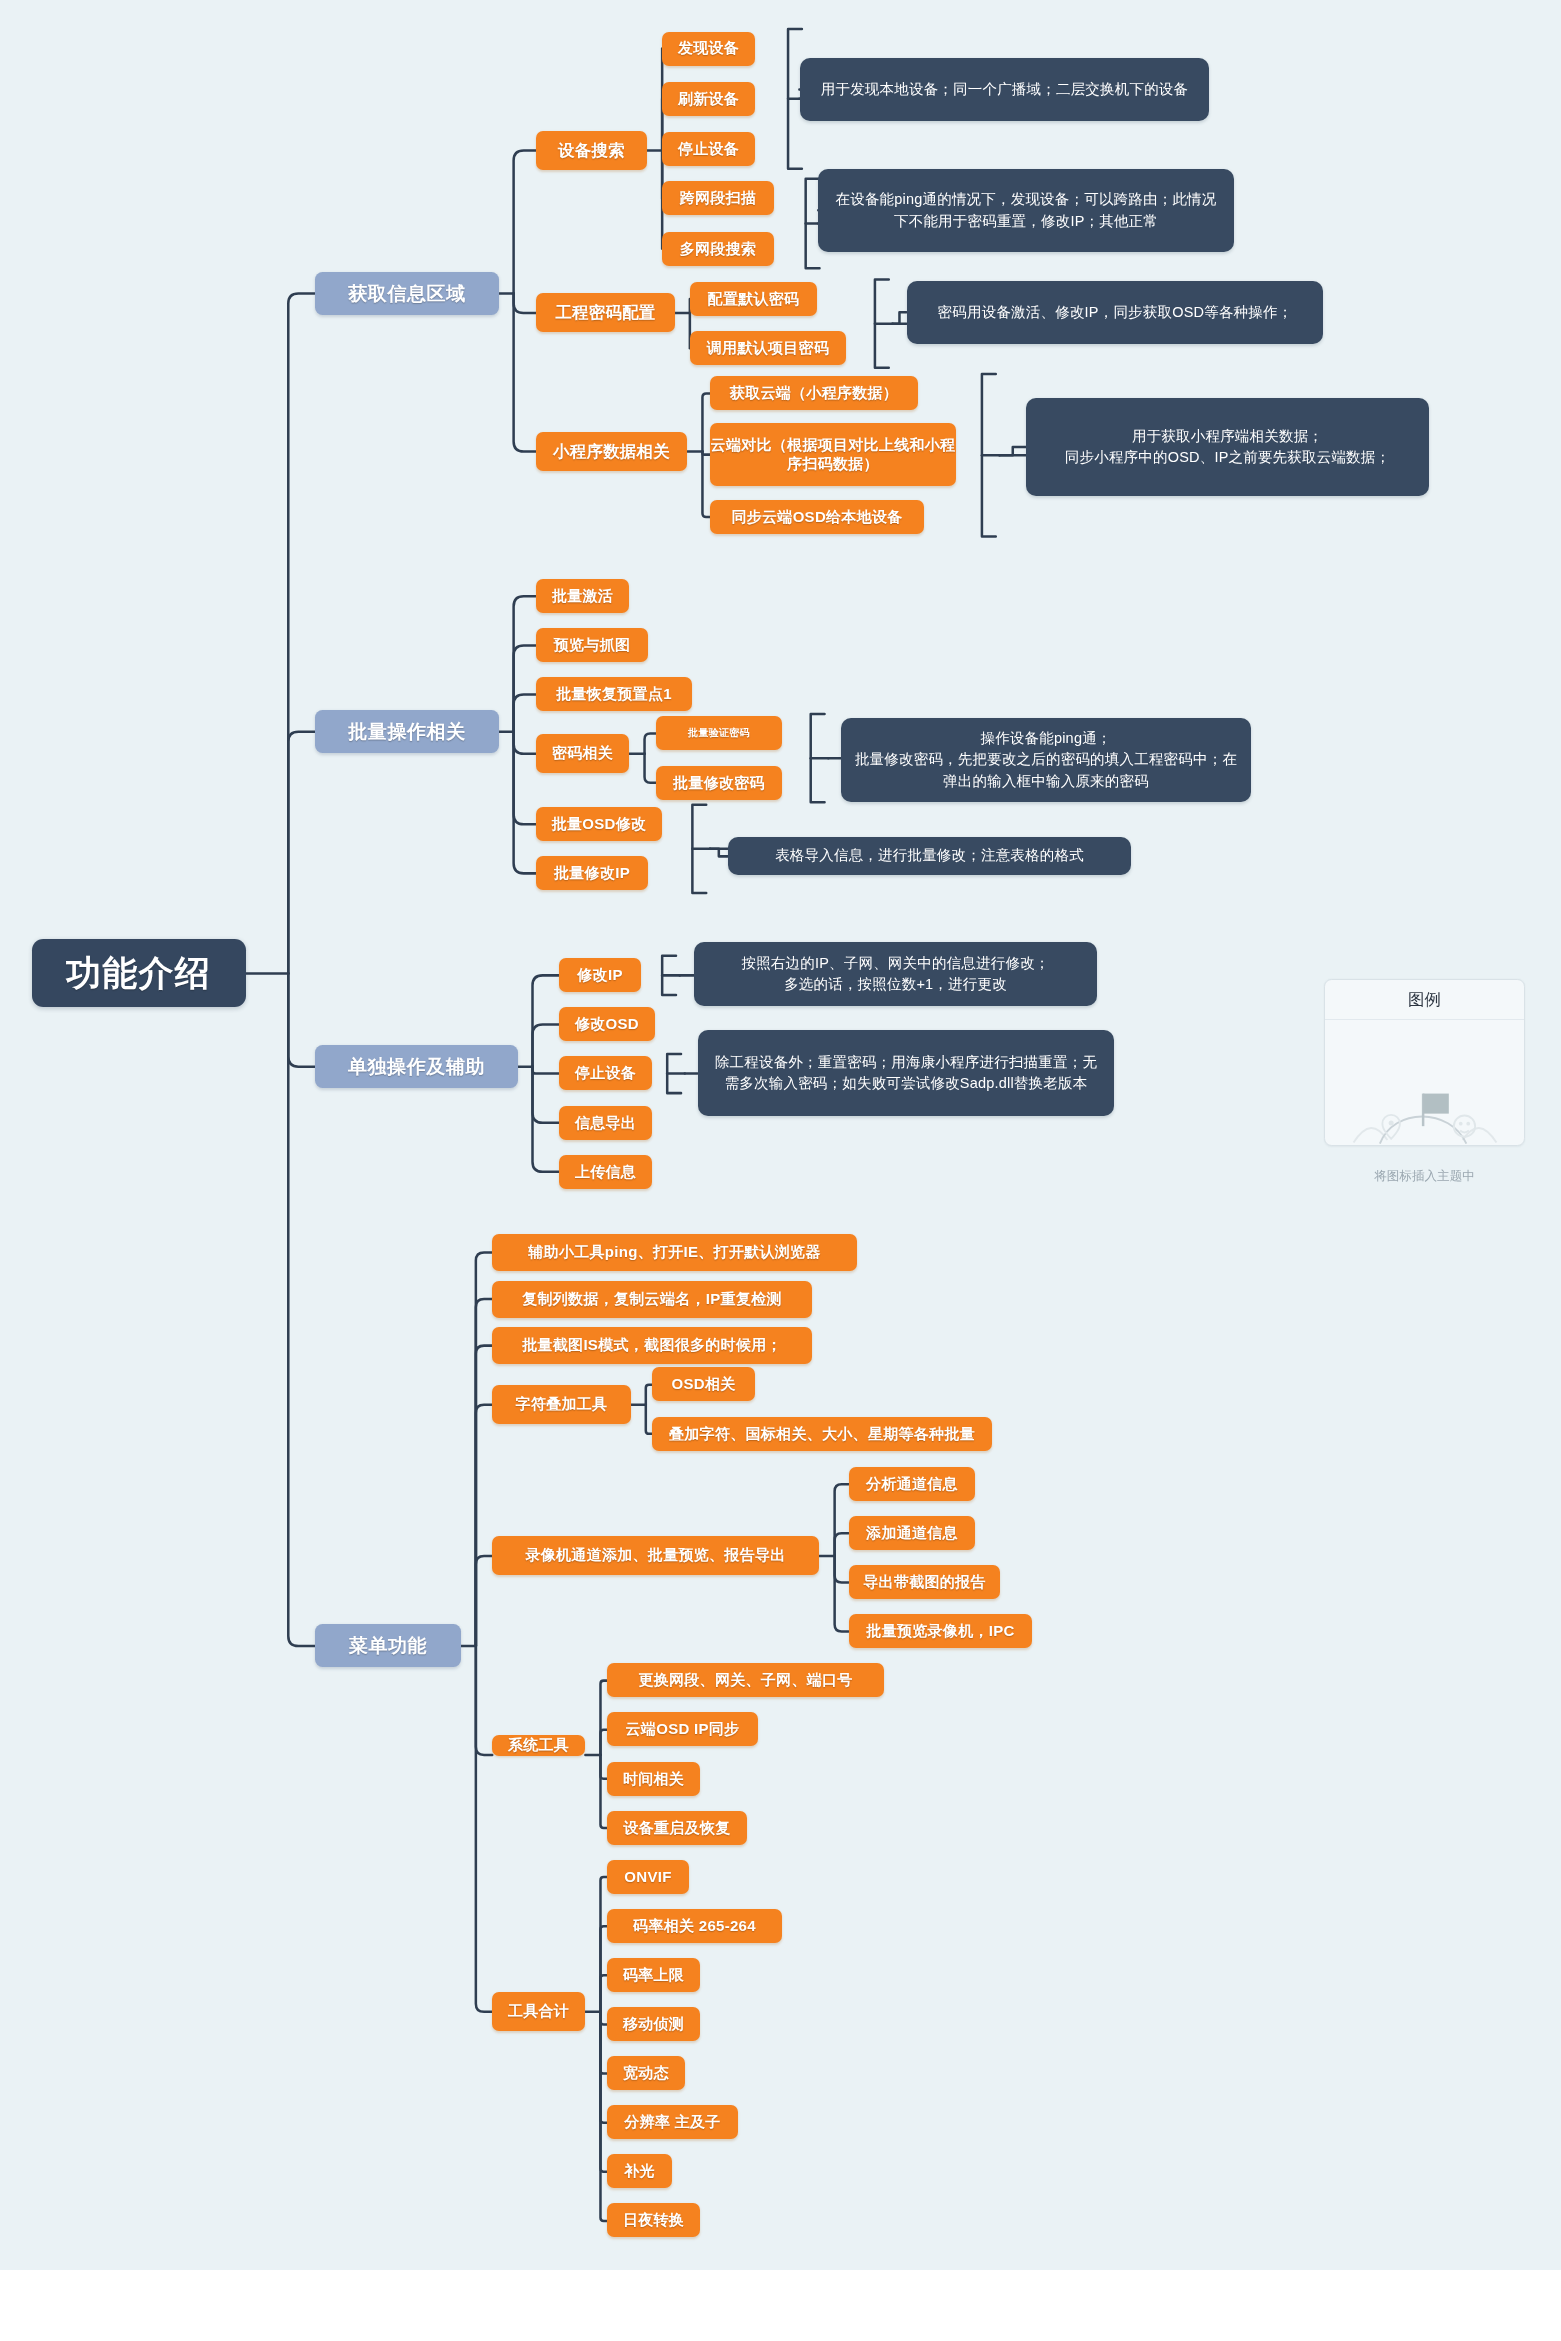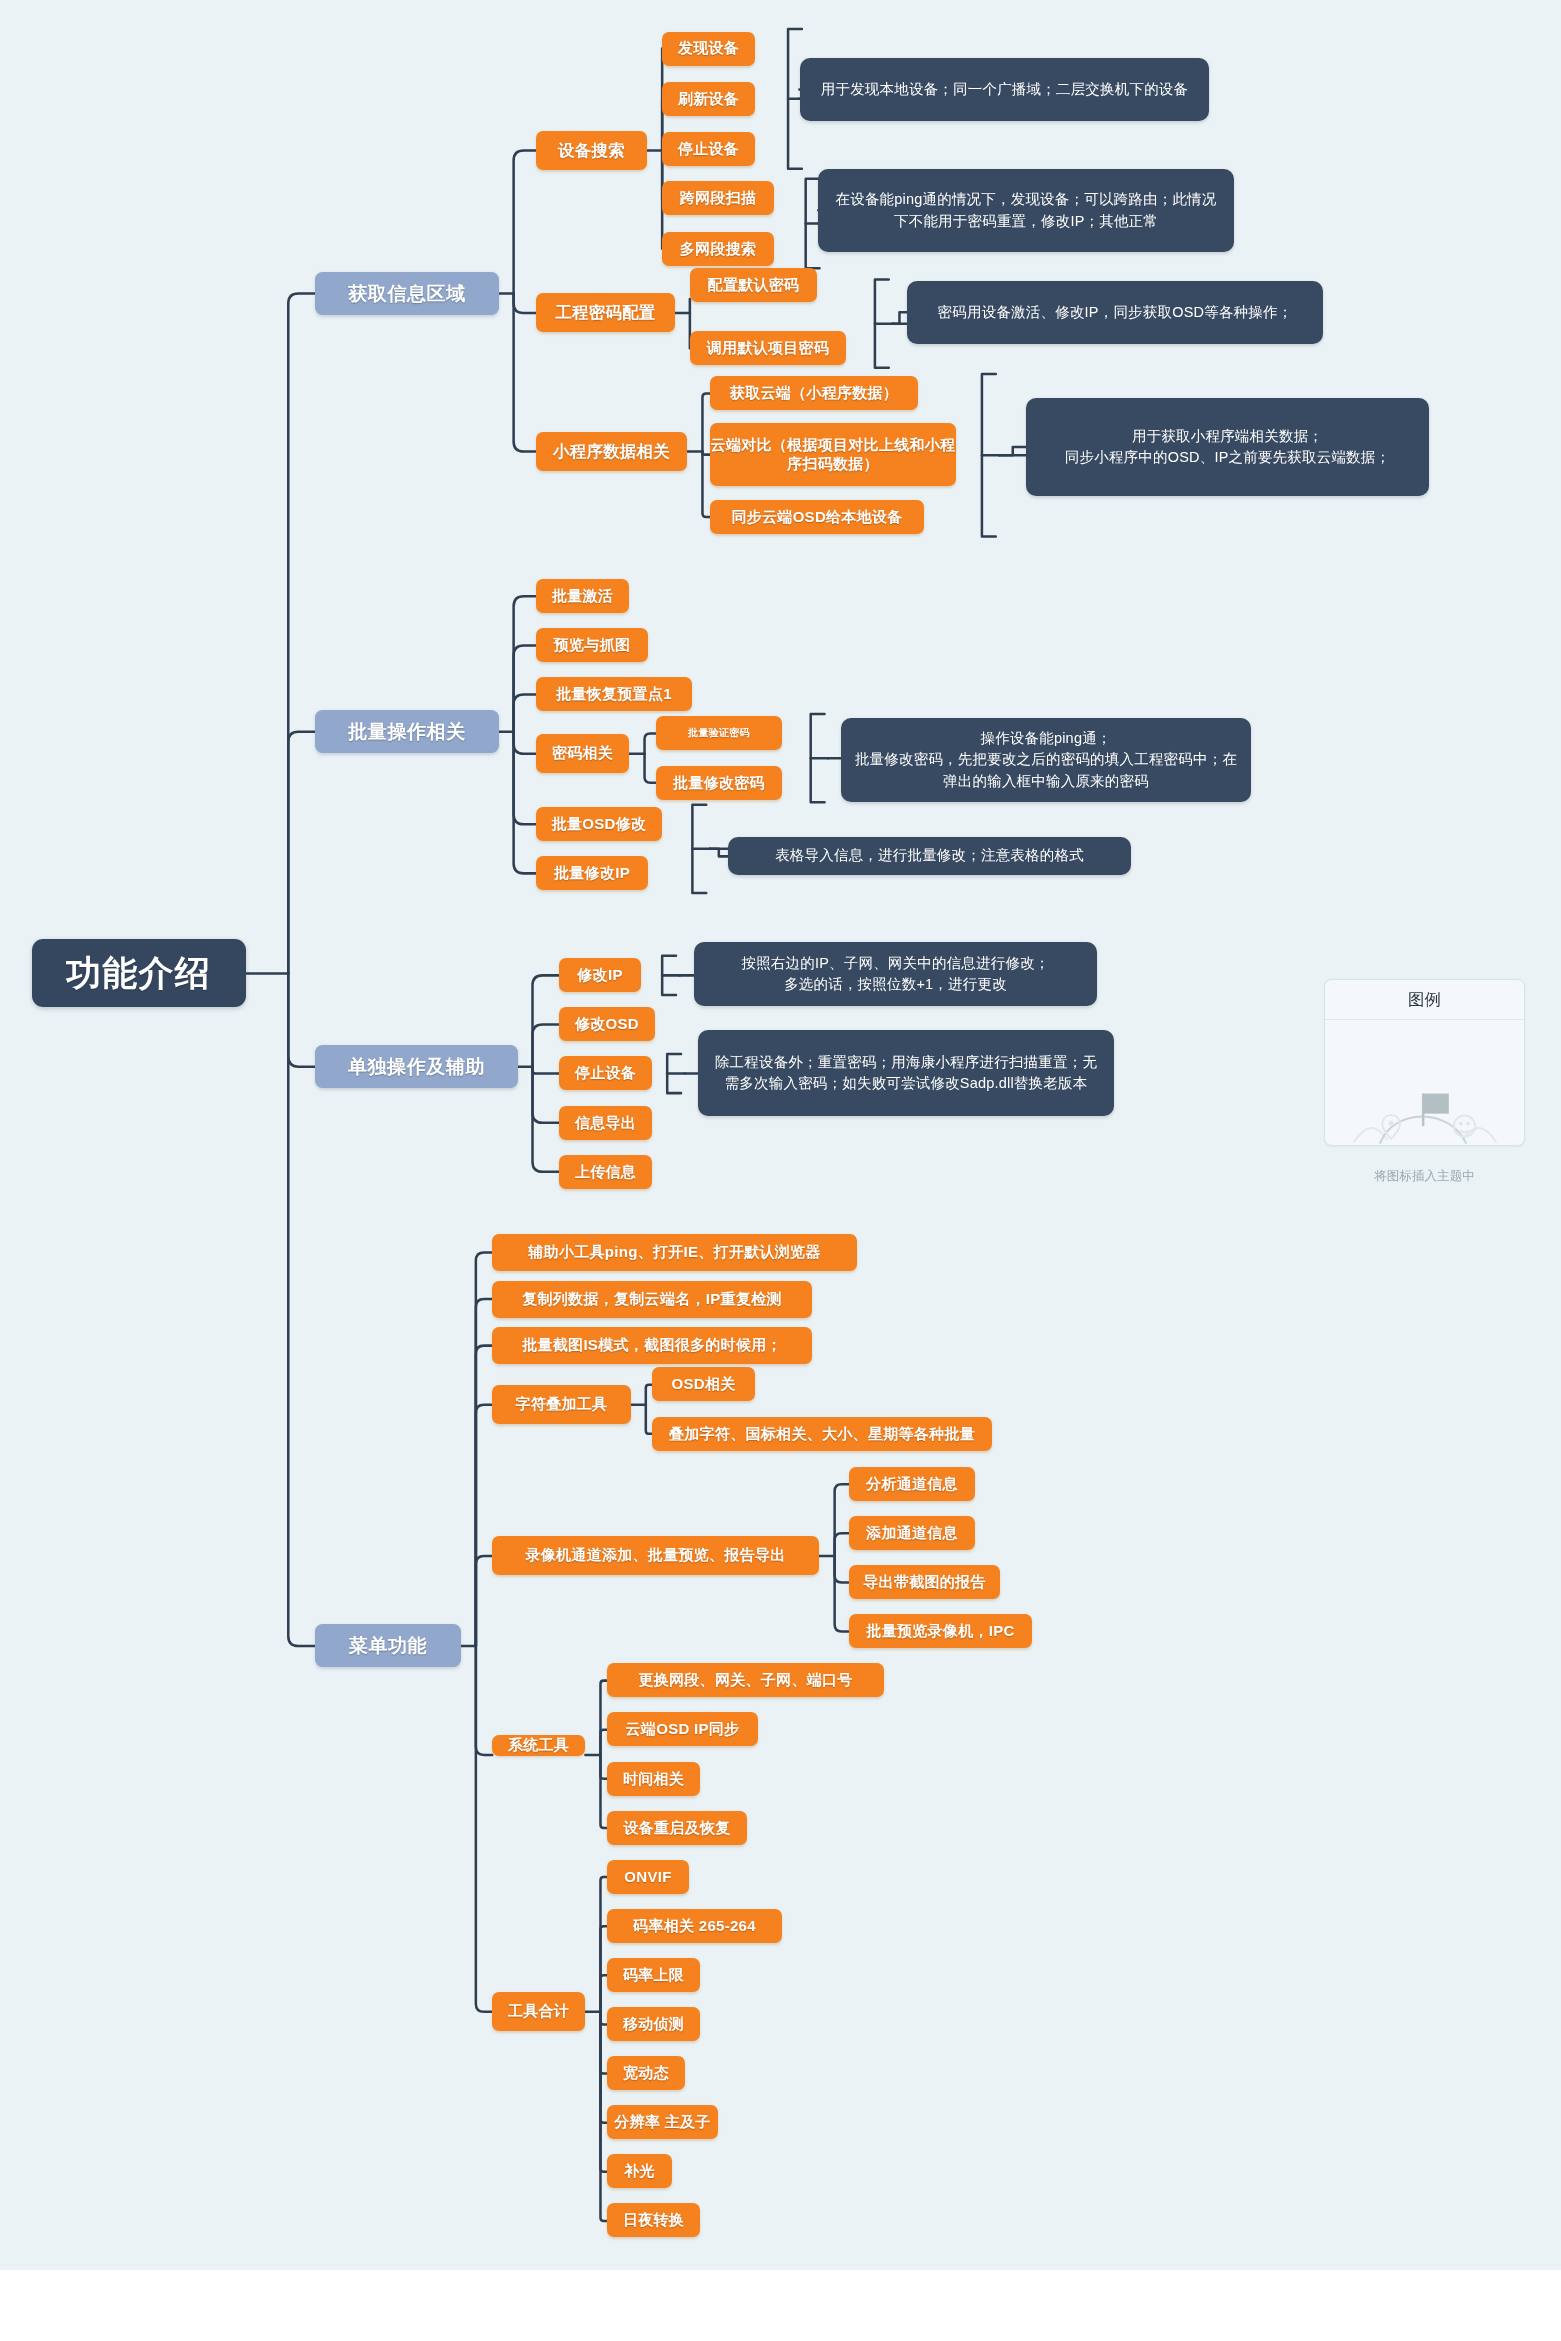--- a/index.html
+++ b/index.html
@@ -230,21 +230,21 @@
       <div class="node branch" id="node-b3" style="left: 315px; top: 1045px; width: 203px; height: 43px; font-size: 19px;">单独操作及辅助</div>
       <div class="node branch" id="node-b4" style="left: 315px; top: 1624px; width: 146px; height: 43px; font-size: 19px;">菜单功能</div>
       <div class="node topic" id="node-g1a" style="left: 536px; top: 131px; width: 111px; height: 39px; font-size: 16.4px;">设备搜索</div>
       <div class="node topic" id="node-g1b" style="left: 536px; top: 293px; width: 139px; height: 39px; font-size: 16.4px;">工程密码配置</div>
       <div class="node topic" id="node-g1c" style="left: 536px; top: 432px; width: 151px; height: 39px; font-size: 16.4px;">小程序数据相关</div>
       <div class="node topic" id="node-t101" style="left: 662px; top: 31.5px; width: 93px; height: 34px; font-size: 15px;">发现设备</div>
       <div class="node topic" id="node-t102" style="left: 662px; top: 82px; width: 93px; height: 34px; font-size: 15px;">刷新设备</div>
       <div class="node topic" id="node-t103" style="left: 662px; top: 132px; width: 93px; height: 34px; font-size: 15px;">停止设备</div>
       <div class="node topic" id="node-t104" style="left: 662px; top: 181px; width: 112px; height: 34px; font-size: 15px;">跨网段扫描</div>
       <div class="node topic" id="node-t105" style="left: 662px; top: 232px; width: 112px; height: 34px; font-size: 15px;">多网段搜索</div>
-      <div class="node topic" id="node-t111" style="left: 690px; top: 268px; width: 127px; height: 34px; font-size: 15px;">配置默认密码</div>
+      <div class="node topic" id="node-t111" style="left: 690px; top: 282px; width: 127px; height: 34px; font-size: 15px;">配置默认密码</div>
       <div class="node topic" id="node-t112" style="left: 690px; top: 331px; width: 156px; height: 34px; font-size: 15px;">调用默认项目密码</div>
       <div class="node topic" id="node-t121" style="left: 710px; top: 376px; width: 208px; height: 34px; font-size: 15px;">获取云端（小程序数据）</div>
       <div class="node topic" id="node-t122" style="left: 710px; top: 423px; width: 246px; height: 63px; font-size: 15px;">云端对比（根据项目对比上线和小程序扫码数据）</div>
       <div class="node topic" id="node-t123" style="left: 710px; top: 500px; width: 214px; height: 34px; font-size: 15px;">同步云端OSD给本地设备</div>
       <div class="node note" id="node-n101" style="left: 800px; top: 58px; width: 409px; height: 63px; font-size: 14.5px;">用于发现本地设备；同一个广播域；二层交换机下的设备</div>
       <div class="node note" id="node-n102" style="left: 818px; top: 169px; width: 416px; height: 83px; font-size: 14.5px;">在设备能ping通的情况下，发现设备；可以跨路由；此情况下不能用于密码重置，修改IP；其他正常</div>
       <div class="node note" id="node-n103" style="left: 907px; top: 281px; width: 416px; height: 63px; font-size: 14.5px;">密码用设备激活、修改IP，同步获取OSD等各种操作；</div>
       <div class="node note" id="node-n104" style="left: 1026px; top: 398px; width: 403px; height: 98px; font-size: 14.5px;">用于获取小程序端相关数据；
 同步小程序中的OSD、IP之前要先获取云端数据；</div>
       <div class="node topic" id="node-g201" style="left: 536px; top: 579px; width: 93px; height: 34px; font-size: 15px;">批量激活</div>
@@ -281,21 +281,21 @@
       <div class="node topic" id="node-t424" style="left: 849px; top: 1614px; width: 183px; height: 34px; font-size: 15px;">批量预览录像机，IPC</div>
       <div class="node topic" id="node-t431" style="left: 607px; top: 1663px; width: 277px; height: 34px; font-size: 15px;">更换网段、网关、子网、端口号</div>
       <div class="node topic" id="node-t432" style="left: 607px; top: 1712px; width: 151px; height: 34px; font-size: 15px;">云端OSD IP同步</div>
       <div class="node topic" id="node-t433" style="left: 607px; top: 1762px; width: 93px; height: 34px; font-size: 15px;">时间相关</div>
       <div class="node topic" id="node-t434" style="left: 607px; top: 1811px; width: 140px; height: 34px; font-size: 15px;">设备重启及恢复</div>
       <div class="node topic" id="node-t441" style="left: 607px; top: 1860px; width: 82px; height: 34px; font-size: 15px;">ONVIF</div>
       <div class="node topic" id="node-t442" style="left: 607px; top: 1909px; width: 175px; height: 34px; font-size: 15px;">码率相关 265-264</div>
       <div class="node topic" id="node-t443" style="left: 607px; top: 1958px; width: 93px; height: 34px; font-size: 15px;">码率上限</div>
       <div class="node topic" id="node-t444" style="left: 607px; top: 2007px; width: 93px; height: 34px; font-size: 15px;">移动侦测</div>
       <div class="node topic" id="node-t445" style="left: 607px; top: 2056px; width: 78px; height: 34px; font-size: 15px;">宽动态</div>
-      <div class="node topic" id="node-t446" style="left: 607px; top: 2105px; width: 111px; height: 34px; font-size: 15px;">分辨率 主及子</div>
+      <div class="node topic" id="node-t446" style="left: 607px; top: 2105px; width: 131px; height: 34px; font-size: 15px;">分辨率 主及子</div>
       <div class="node topic" id="node-t447" style="left: 607px; top: 2154px; width: 65px; height: 34px; font-size: 15px;">补光</div>
       <div class="node topic" id="node-t448" style="left: 607px; top: 2203px; width: 93px; height: 34px; font-size: 15px;">日夜转换</div>
     </div>
 
   <div id="legend">
     <div id="legend-header">图例</div>
     <div id="legend-body">
       <svg id="legend-art" viewBox="0 0 260 150" xmlns="http://www.w3.org/2000/svg">
         <path d="M16 122 C36 92, 52 92, 70 118" fill="none" stroke="#e2e8eb" stroke-width="3"></path>
         <path d="M190 118 C208 92, 224 92, 244 122" fill="none" stroke="#e2e8eb" stroke-width="3"></path>

